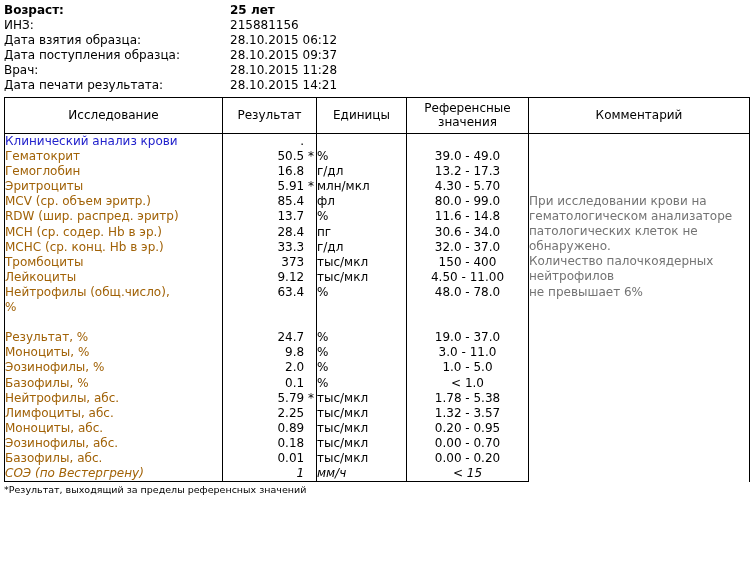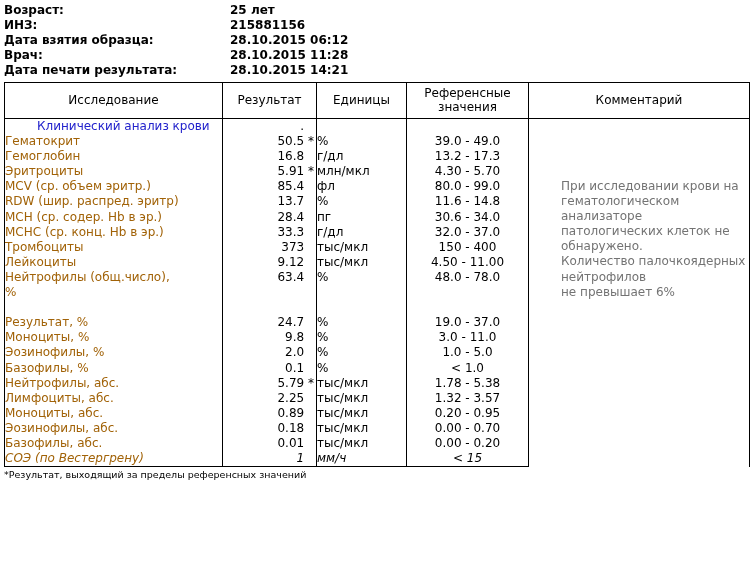--- a/index.html
+++ b/index.html
@@ -26,21 +26,20 @@
   .info {
     margin: 3px 16px 0 4px;
     border-collapse: collapse;
   }
   .info td {
     font-size: 12px;
     padding: 0 0 1px 0;
     vertical-align: top;
     line-height: 14px;
     white-space: nowrap;
-    font-weight: bold;
   }
   .info td.label {
     width: 222px;
     padding-right: 4px;
   }
   .info tr.bold td {
     font-weight: bold;
   }
 
   
@@ -70,21 +69,21 @@
     padding: 0;
     vertical-align: top;
     line-height: 15.1px;
     border-left: 1px solid #000000;
     border-right: 1px solid #000000;
   }
   .results tr.data td {
     border-top: none;
     border-bottom: none;
   }
-  .results tr.first-data td { border-top: 1px solid #000000; padding-left: 32px; }
+  .results tr.first-data td { border-top: 1px solid #000000; }
   .results tr.last-data td  { border-bottom: 1px solid #000000; font-style: italic; }
 
   .cell-test {
     color: #a16207;
     padding-left: 3px;
     white-space: pre-line;
   }
   .cell-test.group {
     color: #2222cc;
   }
@@ -138,20 +137,24 @@
           <td class="label">Возраст:</td>
           <td>25 лет</td>
         </tr>
         <tr>
           <td class="label">ИНЗ:</td>
           <td>215881156</td>
         </tr>
         <tr>
           <td class="label">Дата взятия образца:</td>
           <td>28.10.2015 06:12</td>
+        </tr>
+        <tr>
+          <td class="label">Дата поступления образца:</td>
+          <td>28.10.2015 09:37</td>
         </tr>
         <tr>
           <td class="label">Врач:</td>
           <td>28.10.2015 11:28</td>
         </tr>
         <tr>
           <td class="label">Дата печати результата:</td>
           <td>28.10.2015 14:21</td>
         </tr>
       </tbody>

